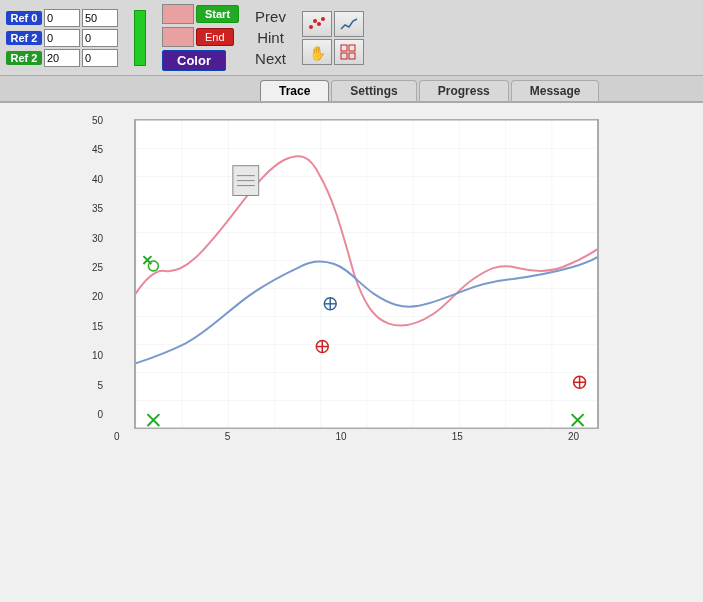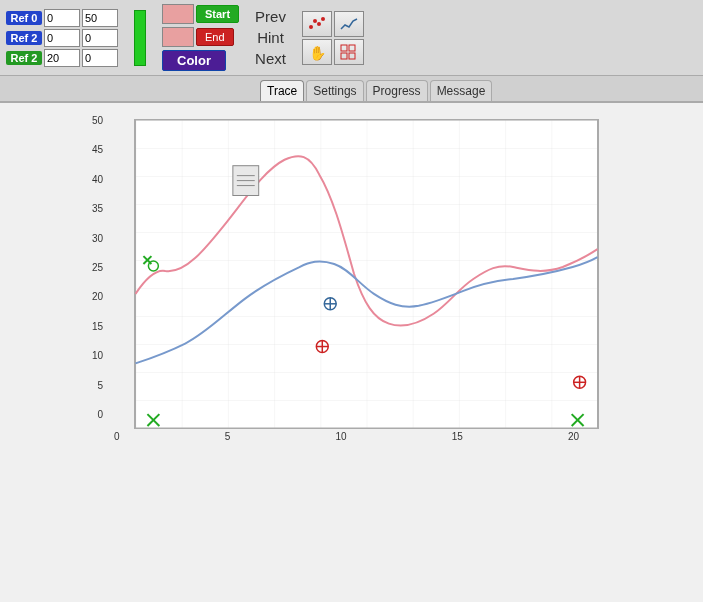--- a/index.html
+++ b/index.html
@@ -187,29 +187,30 @@
       font-size: 10px;
     }
     .tabs {
       display: flex;
       background: #d0d0d0;
       border-bottom: 2px solid #aaa;
       padding-top: 4px;
       padding-left: 260px;
     }
     .tab {
-      padding: 3px 6px;
+      padding: 3px 18px;
       font-size: 12px;
       color: #333;
       border: 1px solid #aaa;
       border-bottom: none;
       background: #d8d8d8;
       cursor: pointer;
       border-radius: 4px 4px 0 0;
       margin-right: 2px;
+      font-weight: bold;
     }
     .tab.active {
       background: #f0f0f0;
       color: #000;
       border-color: #888;
     }
     .main-content {
       flex: 1;
       background: #f0f0f0;
       padding: 4px;

